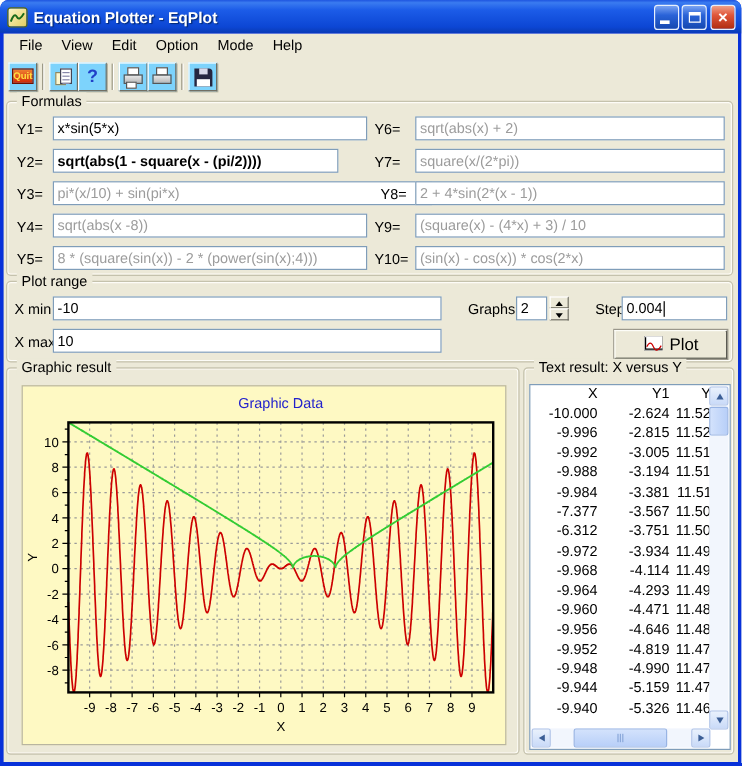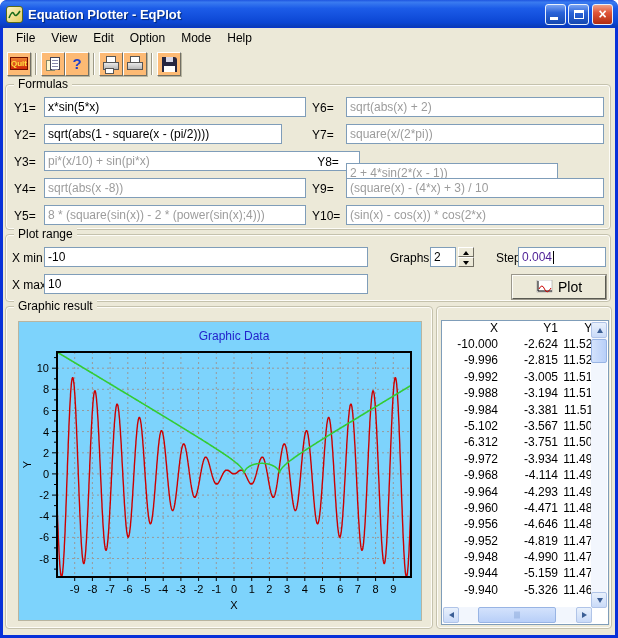--- a/index.html
+++ b/index.html
@@ -21,21 +21,21 @@
   .btn-close{right:5px;background:linear-gradient(180deg,#F0A088,#E0563A 40%,#B02C10);font-weight:bold;font-size:14px;line-height:19px;}
   .glyph-min{position:absolute;left:4px;bottom:4px;width:8px;height:3px;background:#fff;}
   .glyph-max{position:absolute;left:5px;top:5px;width:10px;height:9px;border:1px solid #fff;border-top:3px solid #fff;}
   
   .client{position:absolute;left:3px;top:28px;width:612px;height:607px;background:#ECE9D8;}
   
   .menubar{position:absolute;left:0;top:0;width:612px;height:20px;display:flex;align-items:center;padding-left:5px;}
   .menu-item{font-size:12px;padding:2px 8px;color:#000;}
   
   .toolbar{position:absolute;left:0;top:20px;width:612px;height:32px;}
-  .tbtn{position:absolute;top:4px;width:24px;height:24px;background:#fdba74;
+  .tbtn{position:absolute;top:4px;width:24px;height:24px;background:#7dd3fc;
     border:1px solid;border-color:#fff #716F64 #716F64 #fff;box-shadow:1px 1px 0 #B8B5A0;}
   .tsep{position:absolute;top:5px;width:2px;height:22px;border-left:1px solid #9D9A86;border-right:1px solid #fff;}
   .quit-face{position:absolute;left:2px;top:4px;width:18px;height:13px;
     background:linear-gradient(180deg,#F08030,#D02808);border:1px solid #701000;
     color:#FFE040;font-size:8px;font-weight:bold;text-align:center;line-height:11px;}
   .icon-page{position:absolute;left:8px;top:4px;width:10px;height:13px;background:#fff;border:1px solid #445;}
   .icon-page i{display:block;height:1px;background:#88A;margin:2px 1px 0 1px;}
   .icon-page2{position:absolute;left:4px;top:7px;width:9px;height:11px;background:#FFF8D0;border:1px solid #886;}
   .help-q{font-size:15px;font-weight:bold;color:#2040C8;text-align:center;line-height:22px;width:100%;height:100%;}
   .printer{position:absolute;left:3px;top:9px;width:16px;height:8px;background:linear-gradient(#E8E8E8,#B8B8B8);border:1px solid #555;}
@@ -47,35 +47,35 @@
   
   .groupbox{position:absolute;border:1px solid #C5C2AD;border-radius:4px;box-shadow:inset 0 0 0 1px #FDFCF7;}
   .gb-label{position:absolute;top:-8px;left:8px;background:#ECE9D8;padding:0 4px;font-size:12px;color:#000;}
   
   .xp-input{position:absolute;height:20px;border:1px solid #7F9DB9;background:#fff;font-family:"Liberation Sans",sans-serif;
     font-size:12px;padding:0 3px;color:#000;}
   .xp-input.dim{color:#9C9C9C;}
   .flabel{position:absolute;font-size:12px;color:#000;width:32px;text-align:left;}
   .plabel{position:absolute;font-size:12px;color:#000;}
   .fakein{position:absolute;height:20px;border:1px solid #7F9DB9;background:#fff;font-size:12px;
-    padding:2px 3px;color:#4c1d95;}
+    padding:2px 3px;color:#000000;}
   .caret{display:inline-block;width:1px;height:13px;background:#000;vertical-align:middle;margin-left:1px;}
   
   .spinner{position:absolute;width:16px;height:20px;}
   .spin-btn{position:absolute;left:0;width:16px;height:10px;background:#ECE9D8;
     border:1px solid;border-color:#fff #716F64 #716F64 #fff;}
   .spin-up{top:0;} .spin-dn{top:10px;}
   .tri-up{position:absolute;left:4px;top:3px;width:0;height:0;border-left:3px solid transparent;border-right:3px solid transparent;border-bottom:4px solid #000;}
   .tri-dn{position:absolute;left:4px;top:3px;width:0;height:0;border-left:3px solid transparent;border-right:3px solid transparent;border-top:4px solid #000;}
   
   .plot-btn{position:absolute;background:#ECE9D8;border:1px solid;border-color:#FDFDF8 #5A5A52 #5A5A52 #FDFDF8;
     box-shadow:0 0 0 1px #9A978B;display:flex;align-items:center;justify-content:center;gap:5px;
     font-size:14px;color:#000;}
   
-  .chart-panel{position:absolute;background:#7dd3fc;border:1px solid #B8B5A0;}
+  .chart-panel{position:absolute;background:#fef9c3;border:1px solid #B8B5A0;}
   
   .list-panel{position:absolute;background:#fff;border:1px solid #7F9DB9;overflow:hidden;}
   .trow{position:relative;display:flex;height:16.4px;font-size:12px;color:#000;white-space:nowrap;}
   .trow span{display:inline-block;text-align:right;}
   .c0{width:56px;} .c1{width:60px;} .c2{width:41px;}
   .thead{height:16px;font-size:12px;}
   
   .vscroll{position:absolute;right:1px;top:1px;width:16px;background:#F2F6FD;}
   .hscroll{position:absolute;left:1px;bottom:1px;height:16px;background:#F2F6FD;}
   .sbtn{position:absolute;width:16px;height:16px;background:linear-gradient(180deg,#E9F1FC,#C9DAF8);
@@ -156,33 +156,33 @@
             <div class="floppy-label"></div>
         </div>
       </div>
     </div>
 
     <div class="groupbox" style="left:2px;top:56px;width:606px;height:146px;">
       <span class="gb-label">Formulas</span>
       <span class="flabel" style="left:8px;top:16px;">Y1=</span>
       <input class="xp-input" style="left: 38px; top: 12px; width: 262px;" value="x*sin(5*x)">
       <span class="flabel" style="left:8px;top:43px;">Y2=</span>
-      <input class="xp-input" style="left: 38px; top: 39px; width: 238px;" value="sqrt(abs(1 - square(x - (pi/2))))">
+      <input class="xp-input" style="left: 38px; top: 39px; width: 238px; font-weight: bold;" value="sqrt(abs(1 - square(x - (pi/2))))">
       <span class="flabel" style="left:8px;top:70px;">Y3=</span>
       <input class="xp-input dim" style="left: 38px; top: 66px; width: 316px;" value="pi*(x/10) + sin(pi*x)">
       <span class="flabel" style="left:8px;top:97px;">Y4=</span>
       <input class="xp-input dim" style="left: 38px; top: 93px; width: 262px;" value="sqrt(abs(x -8))">
       <span class="flabel" style="left:8px;top:124px;">Y5=</span>
       <input class="xp-input dim" style="left: 38px; top: 120px; width: 262px;" value="8 * (square(sin(x)) - 2 * (power(sin(x);4)))">
       <span class="flabel" style="left:306px;top:16px;">Y6=</span>
       <input class="xp-input dim" style="left: 340px; top: 12px; width: 258px;" value="sqrt(abs(x) + 2)">
       <span class="flabel" style="left:306px;top:43px;">Y7=</span>
       <input class="xp-input dim" style="left: 340px; top: 39px; width: 258px;" value="square(x/(2*pi))">
       <span class="flabel" style="left:306px;top:70px;text-align:center;">Y8=</span>
-      <input class="xp-input dim" style="left: 340px; top: 66px; width: 212px; margin-top: 12px;" value="2 + 4*sin(2*(x - 1))">
+      <input class="xp-input dim" style="left: 340px; top: 66px; width: 258px;" value="2 + 4*sin(2*(x - 1))">
       <span class="flabel" style="left:306px;top:97px;">Y9=</span>
       <input class="xp-input dim" style="left: 340px; top: 93px; width: 258px;" value="(square(x) - (4*x) + 3) / 10">
       <span class="flabel" style="left:306px;top:124px;">Y10=</span>
       <input class="xp-input dim" style="left: 340px; top: 120px; width: 258px;" value="(sin(x) - cos(x)) * cos(2*x)">
     </div>
 
     <div class="groupbox" style="left:2px;top:206px;width:606px;height:68px;">
       <span class="gb-label">Plot range</span>
       <span class="plabel" style="left:6px;top:16px;">X min</span>
       <input class="xp-input" style="left: 38px; top: 12px; width: 324px;" value="-10">
@@ -316,20 +316,21 @@
             <line x1="33" y1="46.2" x2="38" y2="46.2" stroke="#000"></line>
             <text x="30" y="50.2" text-anchor="end" font-size="11" font-family="Liberation Sans,sans-serif" fill="#000">10</text>
             <line x1="35" y1="35.6" x2="38" y2="35.6" stroke="#000"></line>
             <text x="215" y="287" text-anchor="middle" font-size="11" font-family="Liberation Sans,sans-serif" fill="#000">X</text>
             <text transform="translate(12 142.5) rotate(-90)" text-anchor="middle" font-size="11" font-family="Liberation Sans,sans-serif" fill="#000">Y</text>
           </svg>
       </div>
     </div>
 
     <div class="groupbox" style="left:433px;top:278px;width:176px;height:323px;">
+      <span class="gb-label">Text result: X versus Y</span>
       <div class="list-panel" style="left:4px;top:13px;width:168px;height:305px;">
         <div class="trow thead">
           <span class="c0">X</span>
           <span class="c1">Y1</span>
           <span class="c2">Y2</span>
         </div>
         <div>
 
         <div class="trow" style="">
             <span class="c0">-10.000</span>
@@ -350,21 +351,21 @@
             <span class="c0">-9.988</span>
             <span class="c1">-3.194</span>
             <span class="c2">11.515</span>
           </div>
             <div class="trow" style="">
             <span class="c0">-9.984</span>
             <span class="c1">-3.381</span>
             <span class="c2">11.511</span>
           </div>
             <div class="trow" style="">
-            <span class="c0">-5.102</span>
+            <span class="c0">-7.377</span>
             <span class="c1">-3.567</span>
             <span class="c2">11.507</span>
           </div>
             <div class="trow" style="">
             <span class="c0">-6.312</span>
             <span class="c1">-3.751</span>
             <span class="c2">11.503</span>
           </div>
             <div class="trow" style="">
             <span class="c0">-9.972</span>

